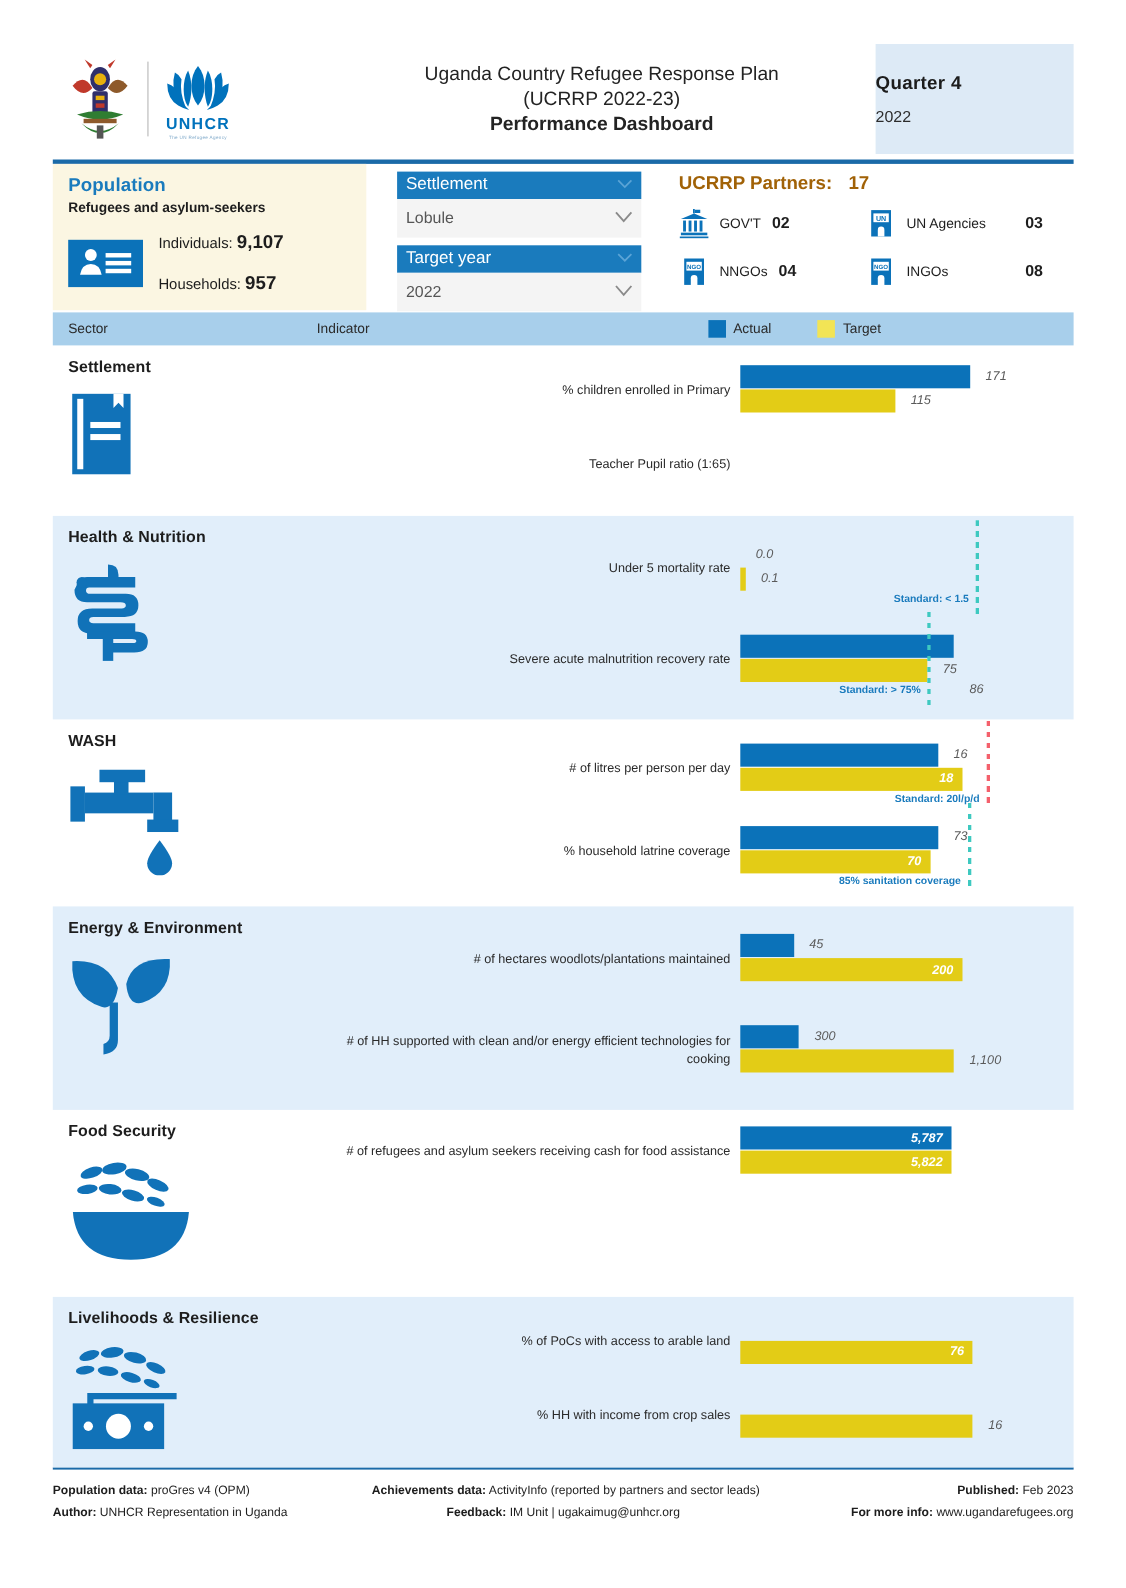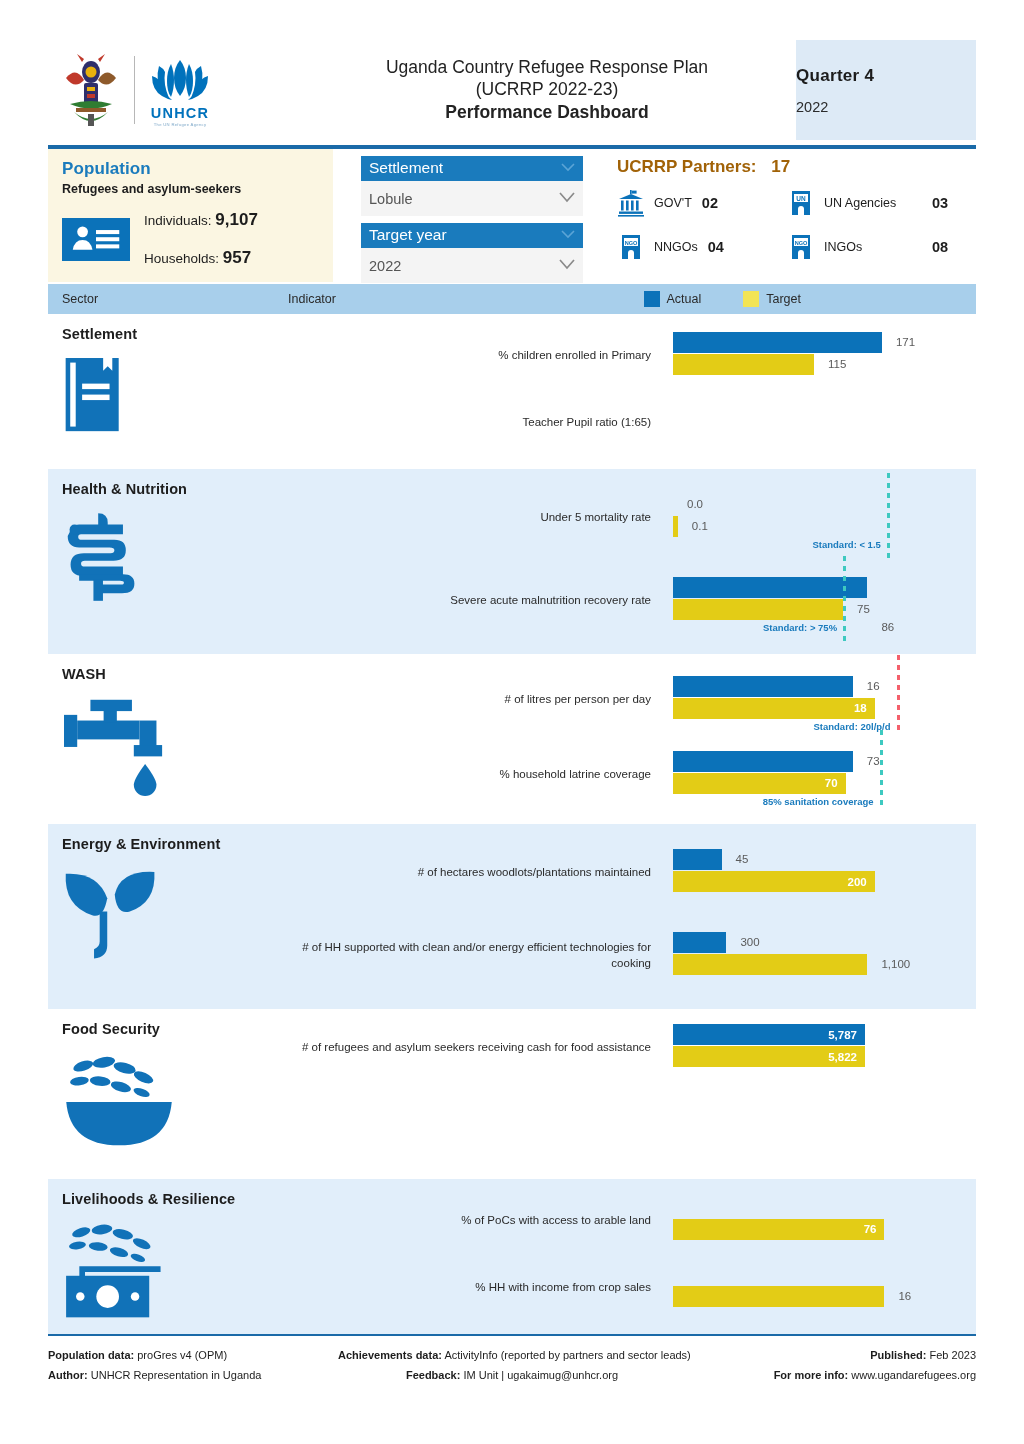--- a/index.html
+++ b/index.html
@@ -72,23 +72,23 @@
 
   
   .section{display:flex;position:relative;}
   .section.alt{background:#e1eefa;}
   .sec-left{width:240px;box-sizing:border-box;padding:12px 0 0 14px;flex:none;}
   .sec-name{font-size:14.5px;font-weight:bold;color:#1d1d1d;letter-spacing:.1px;}
   .sec-ico{margin-top:14px;}
   .sec-right{flex:1;position:relative;padding-top:8px;}
 
   .row{display:flex;align-items:center;position:relative;}
-  .row-lbl{width:385px;text-align:right;font-size:11.5px;color:#2a2a2a;padding-right:22px;box-sizing:border-box;line-height:1.35;flex:none;}
+  .row-lbl{width:385px;text-align:right;font-size:11.5px;color:#2a2a2a;padding-right:9px;box-sizing:border-box;line-height:1.35;flex:none;}
   .row-bars{position:relative;flex:1;height:62px;}
-  .bar{position:absolute;left:0;height:21px;display:flex;align-items:center;}
+  .bar{position:absolute;left:0;height:21px;display:flex;align-items:center;font-style:italic;}
   .bar .fill{height:21px;display:block;}
   .bar.actual{top:7px;}
   .bar.actual .fill{background:#0b72b9;}
   .bar.target{top:29px;}
   .bar.target .fill{background:#e3cc16;}
   .v-out{font-size:11.5px;color:#5a5a5a;margin-left:7px;white-space:nowrap;}
   .v-in{position:absolute;right:8px;font-size:11.5px;color:#ffffff;font-weight:bold;white-space:nowrap;}
   .std-line{position:absolute;width:3px;}
   .std-line.red{background:repeating-linear-gradient(to bottom,#f4606c 0 5px,transparent 5px 10px);}
   .std-line.teal{background:repeating-linear-gradient(to bottom,#3ec9c0 0 5px,transparent 5px 10px);}

